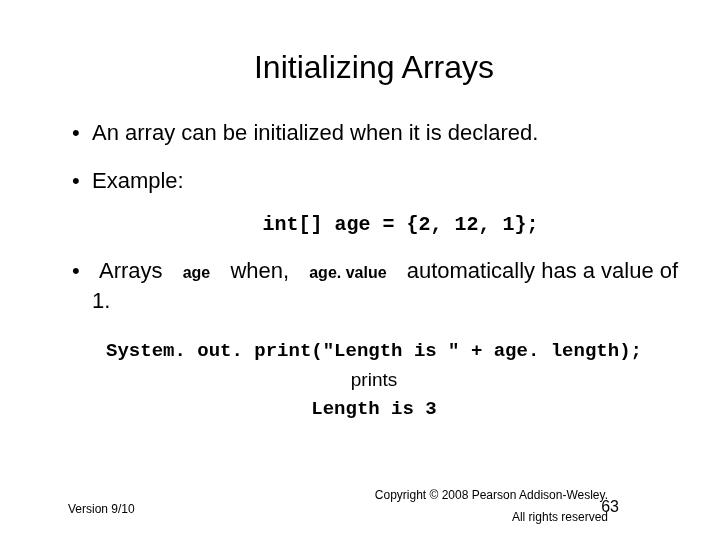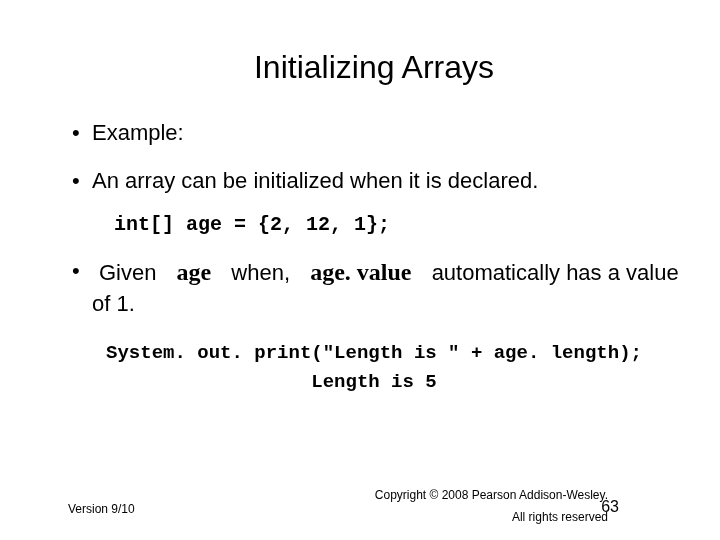--- a/index.html
+++ b/index.html
@@ -30,30 +30,31 @@
     position: relative;
   }
   ul.bullets > li::before {
     content: "•";
     position: absolute;
     left: 4px;
     top: 0;
     font-size: 22px;
   }
   .code {
-    font-family: Liberation Serif, serif;
+    font-family: Liberation Sans, sans-serif;
     font-weight: bold;
-    font-size: 24px;
+    font-size: 16px;
   }
   .code-line {
     font-family: "Courier New", Courier, monospace;
     font-weight: bold;
     font-size: 20px;
     margin-left: 60px;
     margin-bottom: 20px;
+    text-align: center;
   }
   .output-block {
     text-align: center;
     margin-top: 24px;
   }
   .output-code {
     font-family: "Courier New", Courier, monospace;
     font-weight: bold;
     font-size: 19px;
     display: block;
@@ -81,35 +82,36 @@
   .footer-left { position: absolute; left: 40px; bottom: 10px; }
   .footer-center { text-align: right; line-height: 1.3; }
   .footer-right { position: absolute; right: 36px; bottom: 10px; font-size: 16px; }
 </style>
 </head>
 <body>
 
 <h1 class="title">Initializing Arrays</h1>
 
 <ul class="bullets">
+  <li>An array can be initialized when it is declared.</li>
   <li>Example:</li>
-  <li>An array can be initialized when it is declared.</li>
 </ul>
 
 <div class="code-line">int[] age = {2, 12, 1};</div>
 
 <ul class="bullets">
   <li>
-    <span>Given </span><span class="code">age</span><span> when, </span><span class="code">age. value</span><span> automatically has a value of 1.</span>
+    <span>Arrays </span><span class="code">age</span><span> when, </span><span class="code">age. value</span><span> automatically has a value of 1.</span>
   </li>
 </ul>
 
 <div class="output-block">
   <span class="output-code">System. out. print("Length is " + age. length);</span>
-  <span class="output-result">Length is 5</span>
+  <span class="output-prints">prints</span>
+  <span class="output-result">Length is 3</span>
 </div>
 
 <div class="footer">
   <div class="footer-left">Version 9/10</div>
   <div class="footer-center">
     <div>Copyright © 2008 Pearson Addison-Wesley.</div>
     <div>All rights reserved</div>
   </div>
   <div class="footer-right">63</div>
 </div>

